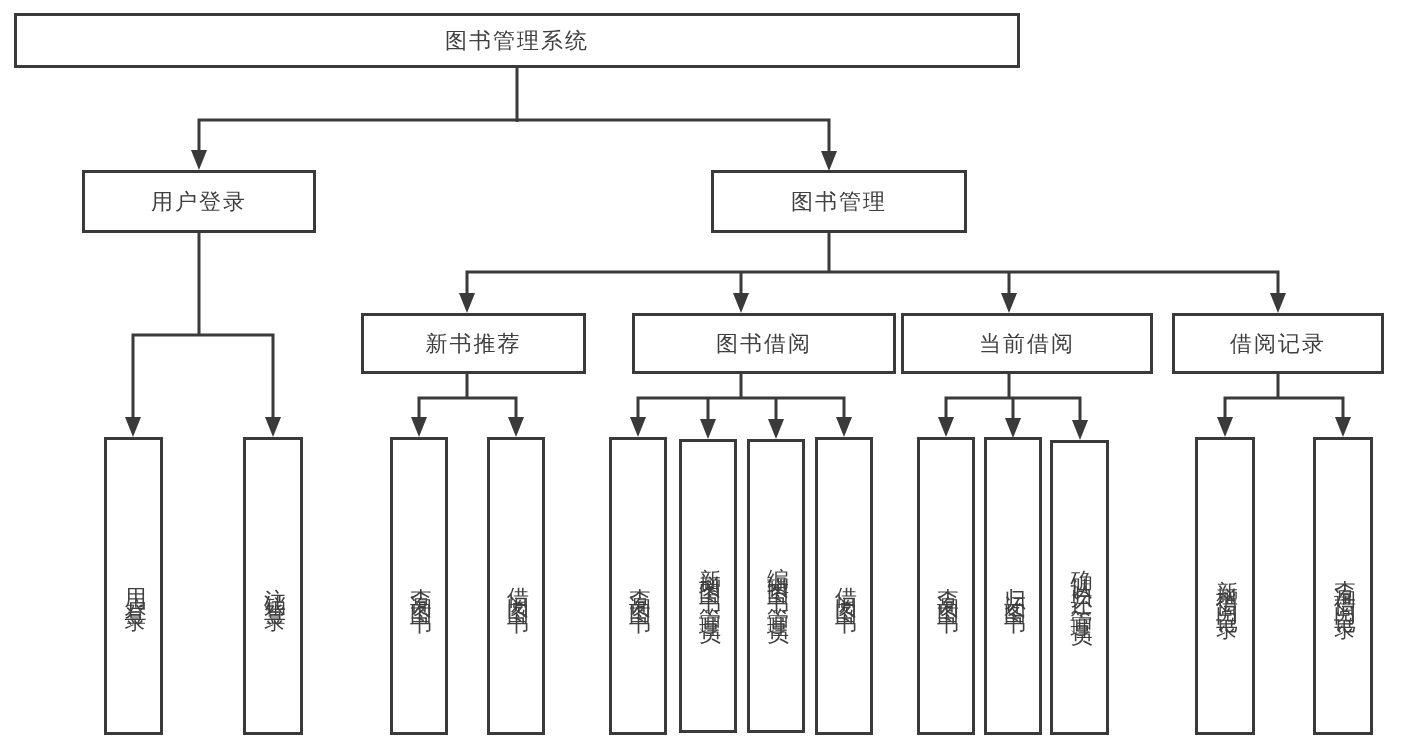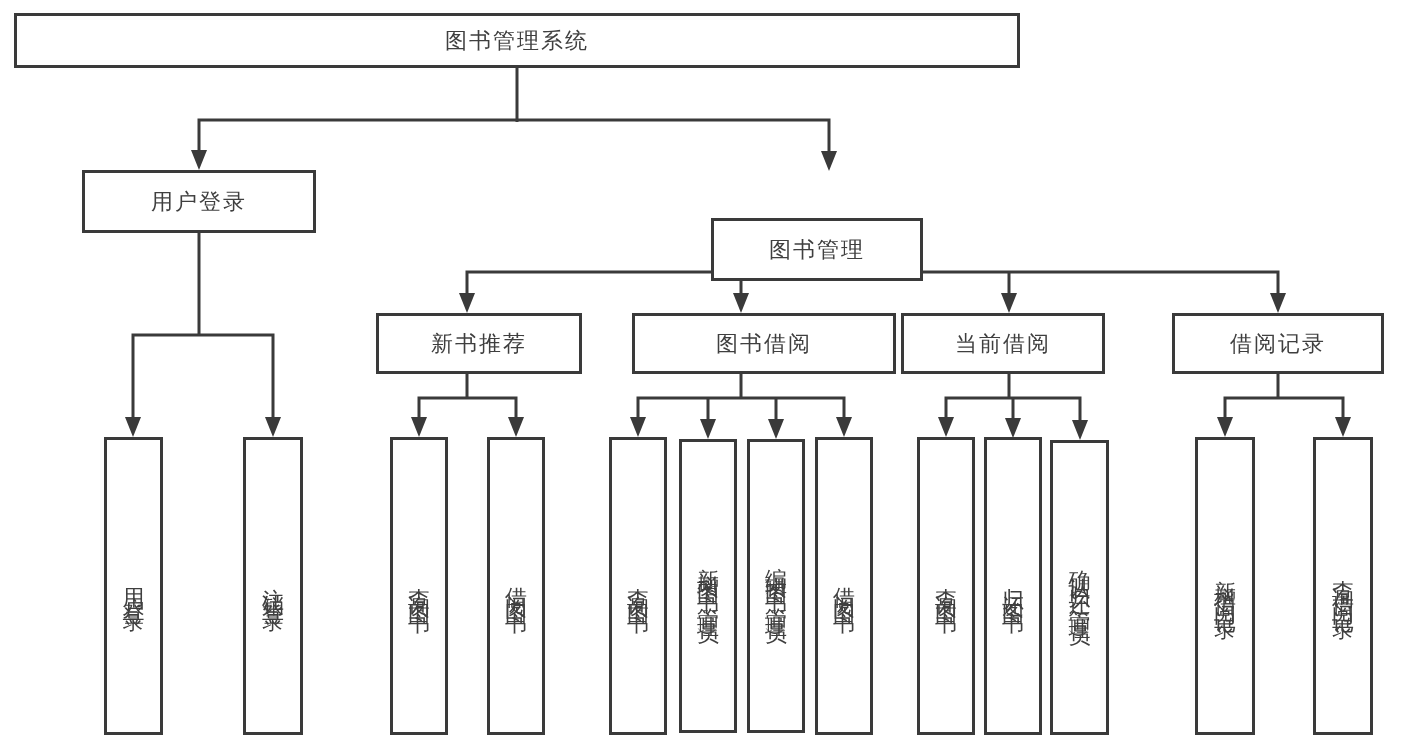--- a/index.html
+++ b/index.html
@@ -2,21 +2,21 @@
 <html><head>
 <meta charset="utf-8">
 <style>
   html, body { margin: 0; padding: 0; background: #ffffff; }
   #canvas {
     position: relative;
     width: 1405px;
     height: 747px;
     background: #ffffff;
     overflow: hidden;
-    font-family: Liberation Sans, sans-serif;
+    font-family: Liberation Mono, monospace;
     color: #3f3f3f;
   }
   #connectors {
     position: absolute;
     left: 0; top: 0;
     width: 1405px; height: 747px;
     z-index: 1;
   }
   .box {
     position: absolute;
@@ -34,24 +34,24 @@
   .vbox {
     writing-mode: vertical-rl;
     text-orientation: mixed;
     letter-spacing: 8px;
     line-height: 1;
     white-space: normal;
   }
   
   .n-root  { left: 14px;   top: 13px;  width: 1006px; height: 55px; }
   .n-login { left: 82px;   top: 170px; width: 234px;  height: 63px; }
-  .n-mgmt  { left: 711px;  top: 170px; width: 212px;  height: 63px; margin-top: 48px; }
-  .n-g0 { left: 361px;  top: 313px; width: 206px; height: 61px; margin-left: 15px; }
+  .n-mgmt  { left: 711px;  top: 170px; width: 256px;  height: 63px; }
+  .n-g0 { left: 361px;  top: 313px; width: 225px; height: 61px; }
   .n-g1 { left: 632px;  top: 313px; width: 264px; height: 61px; }
-  .n-g2 { left: 901px;  top: 313px; width: 204px; height: 61px; }
+  .n-g2 { left: 901px;  top: 313px; width: 252px; height: 61px; }
   .n-g3 { left: 1172px; top: 313px; width: 212px; height: 61px; }
   
   .lf   { top: 437px; height: 298px; }
   .l0  { left: 104px;  width: 59px; }
   .l1  { left: 243px;  width: 60px; }
   .l2  { left: 390px;  width: 58px; }
   .l3  { left: 487px;  width: 58px; }
   .l4  { left: 609px;  width: 58px; }
   .l5  { left: 679px;  width: 58px; top: 439px; height: 294px; }
   .l6  { left: 747px;  width: 58px; top: 439px; height: 294px; }

